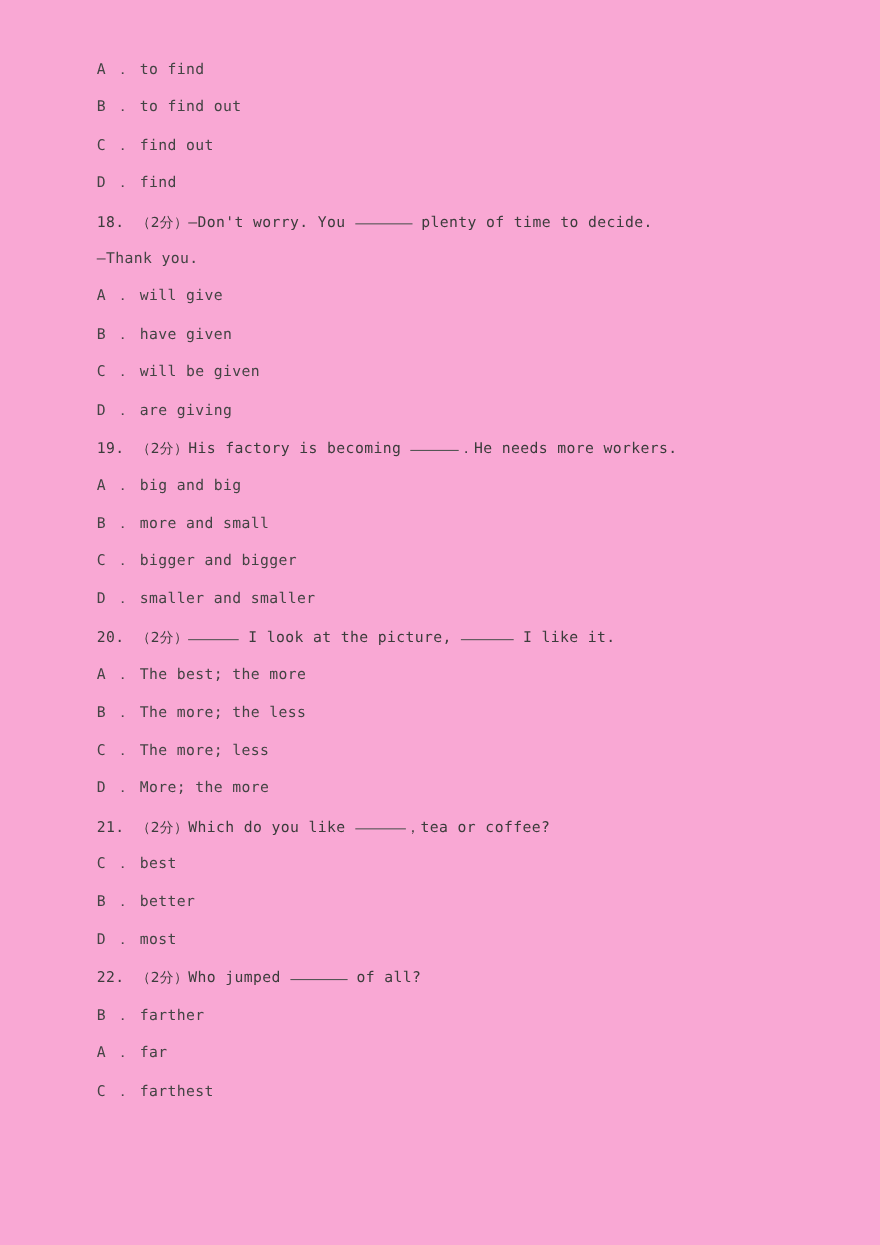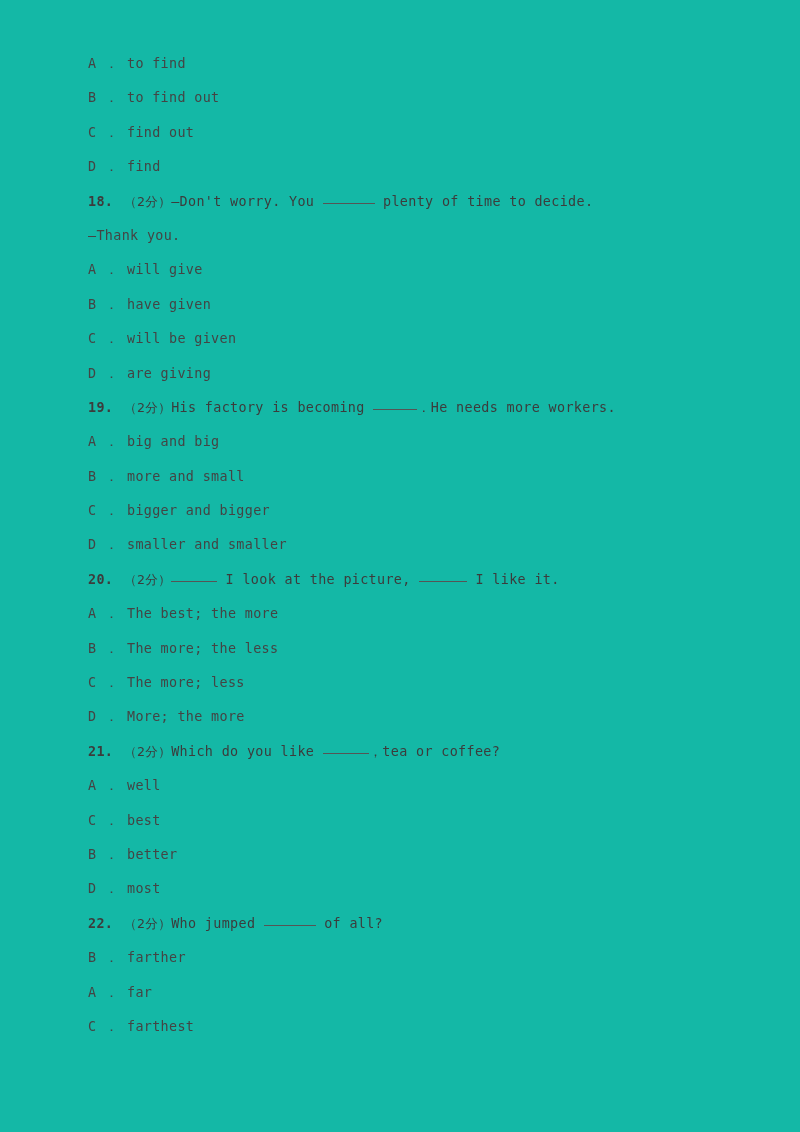--- a/index.html
+++ b/index.html
@@ -15,21 +15,21 @@
     font-family: "DejaVu Sans Mono", "Liberation Mono", monospace;
     color: #3a3a3a;
     overflow: hidden;
   }
   .page {
     position: absolute;
     left: 0;
     top: 0;
     width: 800px;
     height: 1132px;
-    background: #14b8a6;
+    background: #f9a8d4;
   }
   .content {
     position: absolute;
     left: 88px;
     top: 47px;
     width: 640px;
   }
   .line {
     height: 34.4px;
     line-height: 34.4px;
@@ -37,21 +37,20 @@
     font-size: 13.4px;
     letter-spacing: 0.35px;
     color: #444444;
   }
   .line.q {
     color: #3c3c3c;
   }
   .qnum {
     display: inline-block;
     min-width: 30px;
-    font-weight: bold;
   }
   .marks {
     font-family: "DejaVu Sans", "Liberation Sans", sans-serif;
     font-size: 12.6px;
   }
   .blank {
     display: inline-block;
     border-bottom: 1.1px solid #555555;
     vertical-align: 2px;
     height: 11px;
@@ -98,21 +97,20 @@
     <div class="line">C ． bigger and bigger</div>
     <div class="line">D ． smaller and smaller</div>
 
     <div class="line q"><span class="qnum">20.</span><span class="sp"></span><span class="marks">（2分）</span><span class="blank w3"></span><span> I look at the picture, </span><span class="blank w4"></span><span> I like it.</span></div>
     <div class="line">A ． The best; the more</div>
     <div class="line">B ． The more; the less</div>
     <div class="line">C ． The more; less</div>
     <div class="line">D ． More; the more</div>
 
     <div class="line q"><span class="qnum">21.</span><span class="sp"></span><span class="marks">（2分）</span><span>Which do you like </span><span class="blank w3"></span><span>，tea or coffee?</span></div>
-    <div class="line">A ． well</div>
     <div class="line">C ． best</div>
     <div class="line">B ． better</div>
     <div class="line">D ． most</div>
 
     <div class="line q"><span class="qnum">22.</span><span class="sp"></span><span class="marks">（2分）</span><span>Who jumped </span><span class="blank w1"></span><span> of all?</span></div>
     <div class="line">B ． farther</div>
     <div class="line">A ． far</div>
     <div class="line">C ． farthest</div>
 
   </div>

